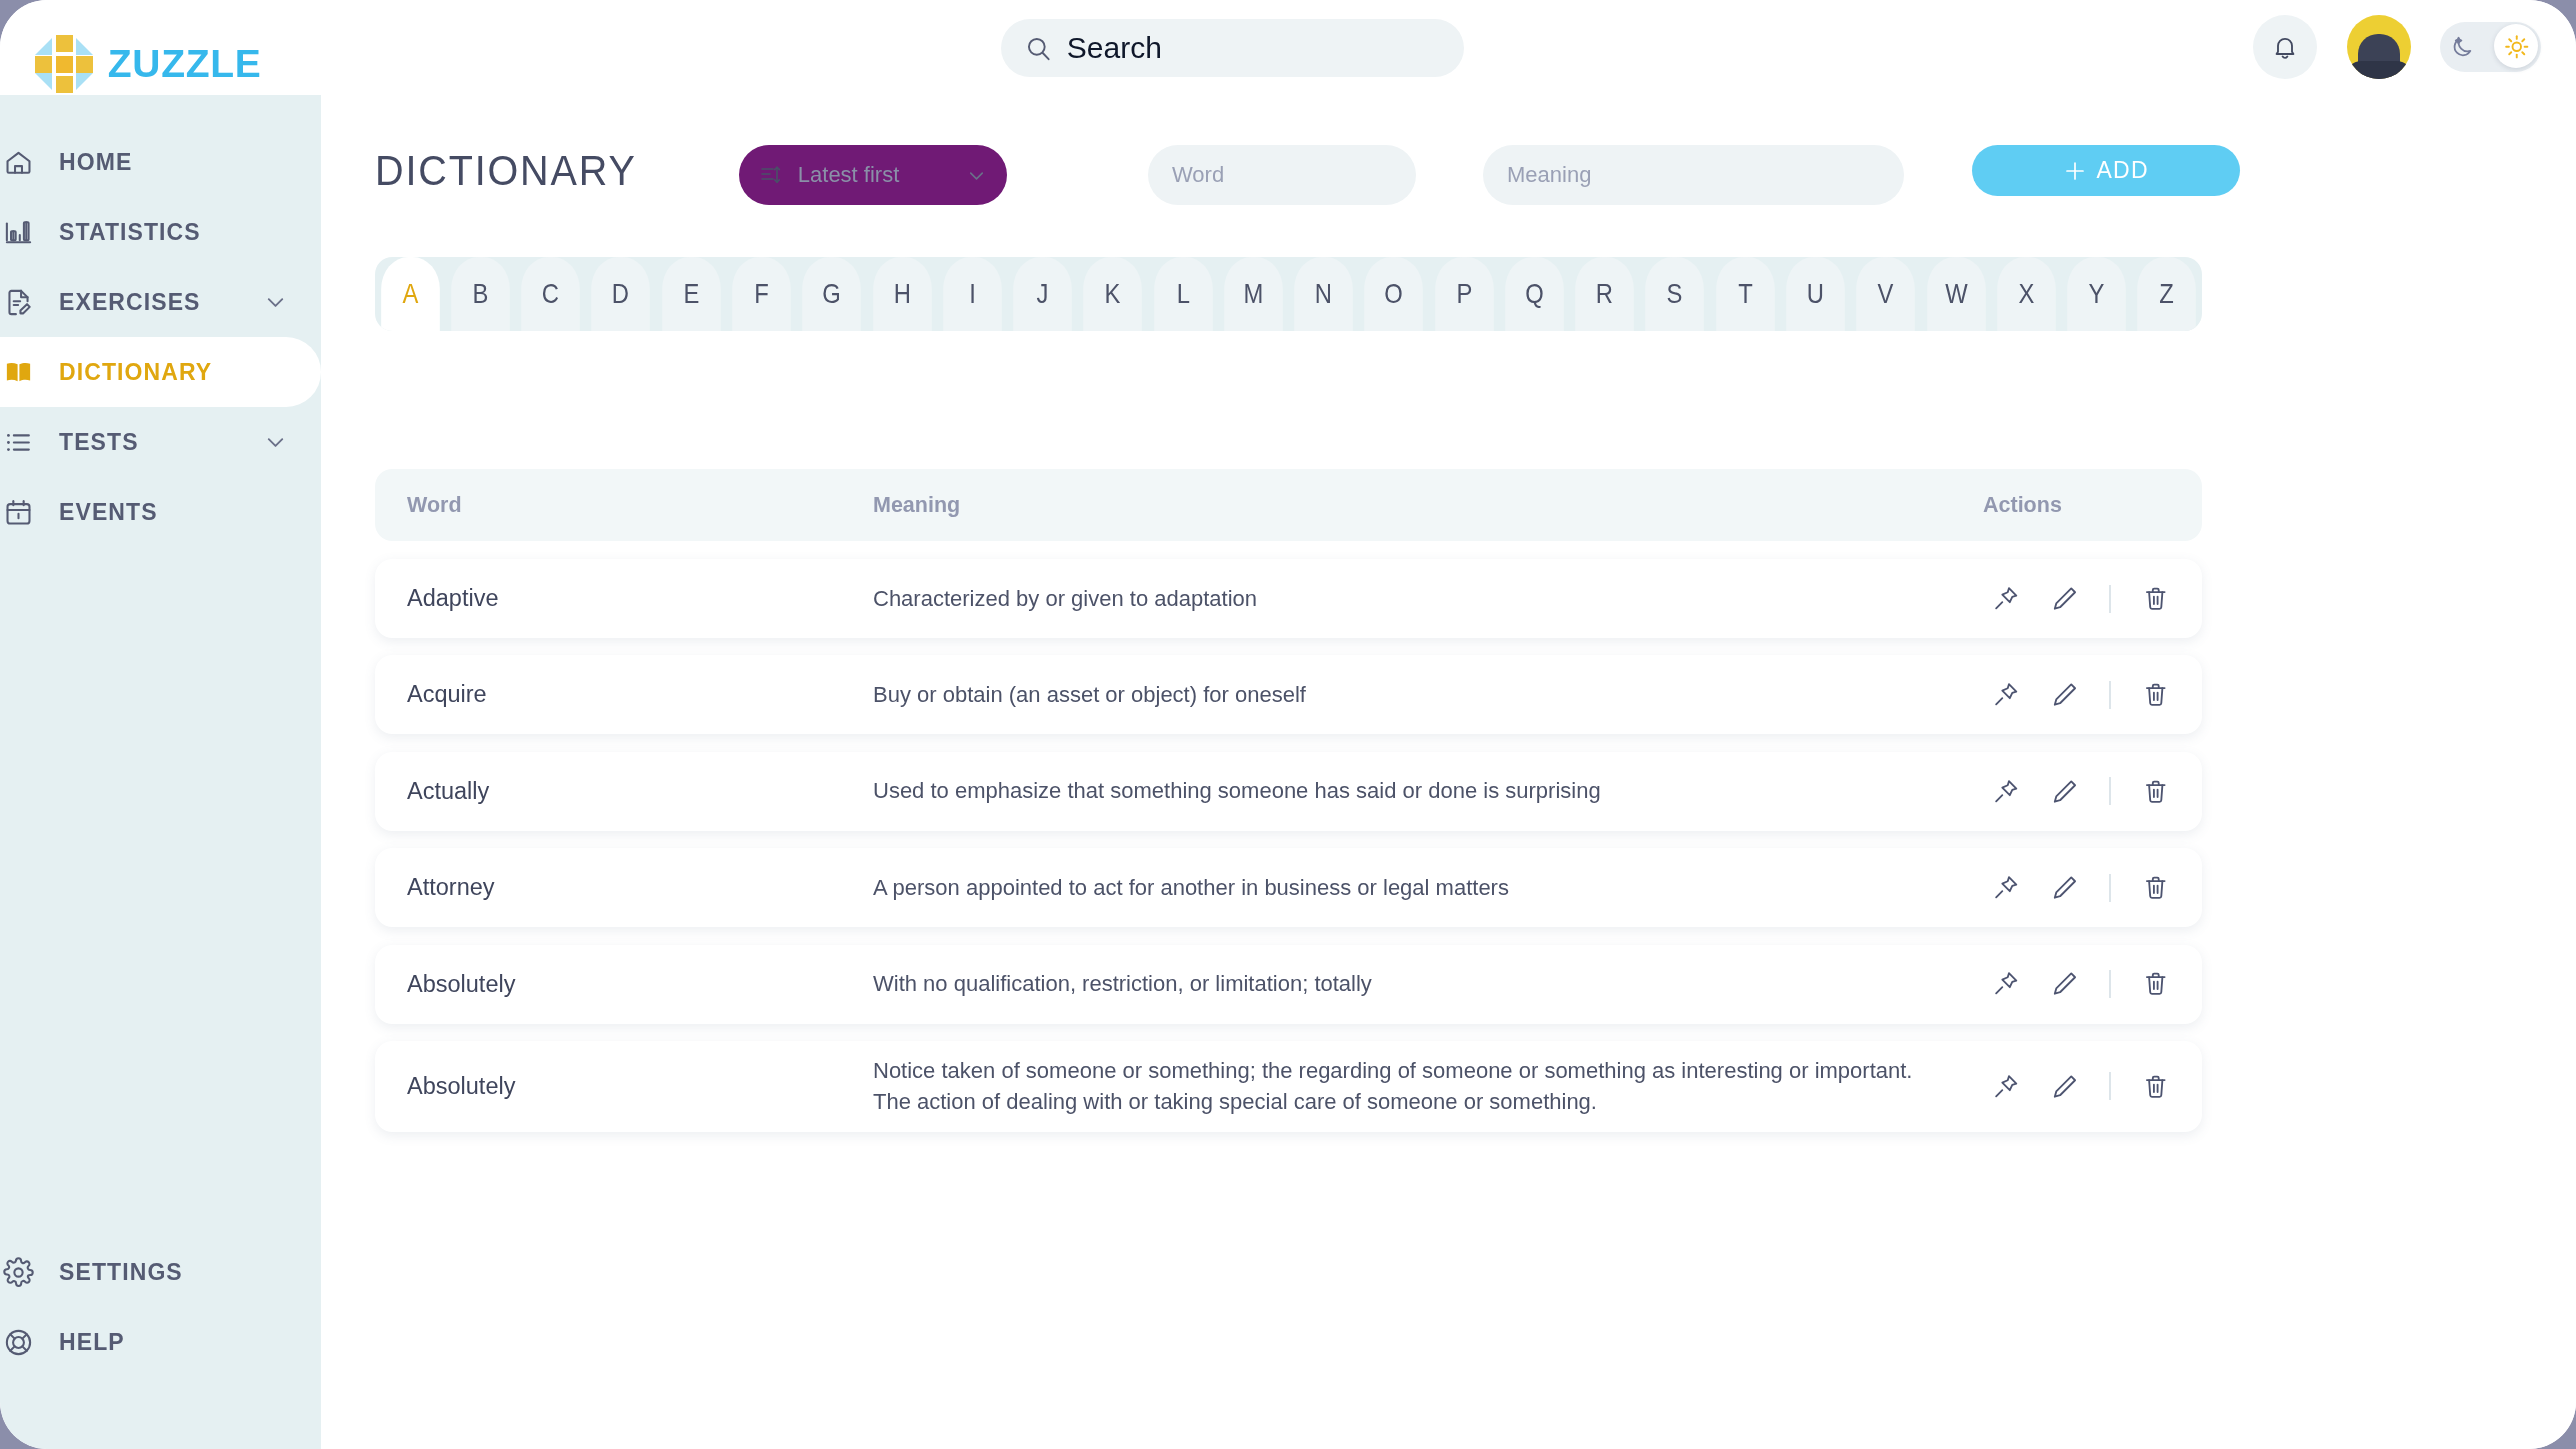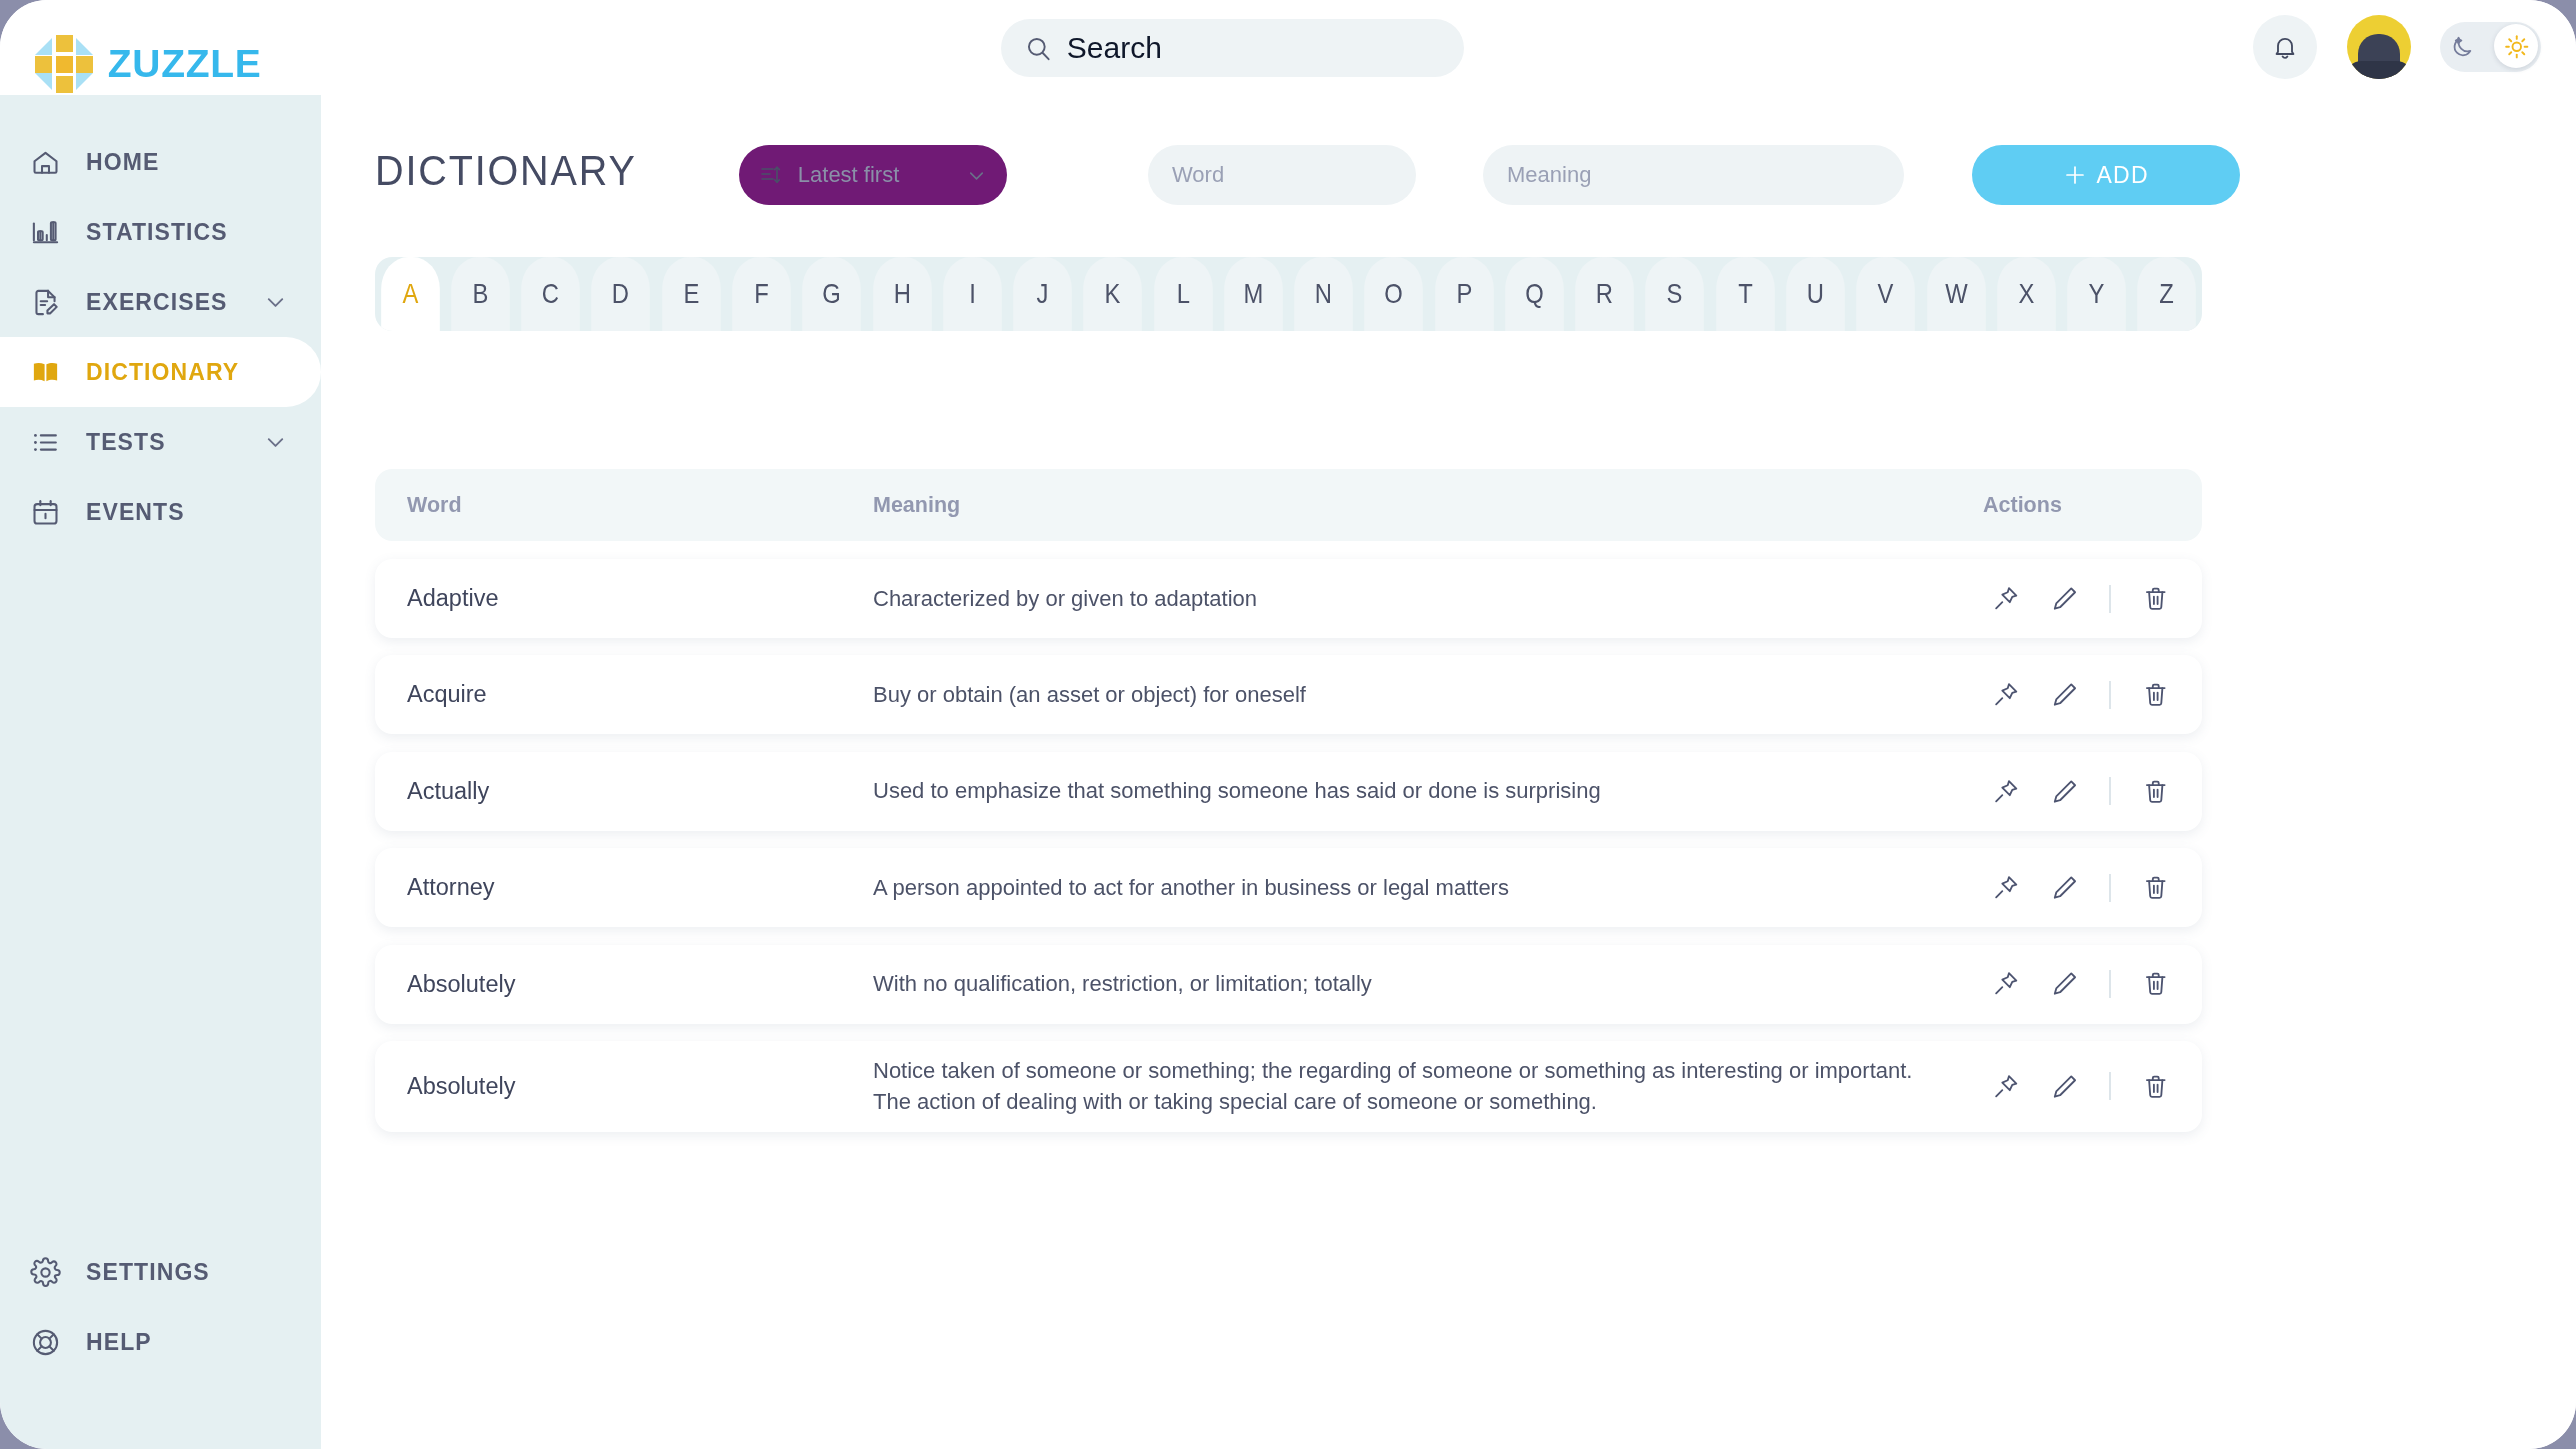--- a/index.html
+++ b/index.html
@@ -151,21 +151,20 @@
     height: 1354px;
     background: #e5f0f2;
     border-bottom-left-radius: 47px;
   }
   .nav-list { position: absolute; left: 0; top: 32px; width: 321px; }
   .nav-item {
     position: relative;
     height: 70px;
     display: flex;
     align-items: center;
-    padding-left: 27px;
     gap: 23px;
     cursor: pointer;
   }
   .nav-item .nav-ico {
     width: 36px; height: 36px;
     display: flex; align-items: center; justify-content: center;
     flex: 0 0 36px;
   }
   .nav-item .nav-label {
     font-size: 23px;
@@ -248,21 +247,21 @@
     font-size: 22px;
     color: #9aa0b5;
     font-family: "Liberation Sans", sans-serif;
   }
   #word-filter { left: 773px; width: 268px; }
   #meaning-filter { left: 1108px; width: 421px; }
 
   .add-btn {
     position: absolute;
     left: 1597px; top: 0;
-    width: 268px; height: 60px;
+    width: 268px; height: 51px;
     background: #5fcdf3;
     border-radius: 30px;
     display: flex;
     align-items: center;
     justify-content: center;
     gap: 9.4px;
     cursor: pointer;
     border: none;
   }
   .add-btn .lbl {

